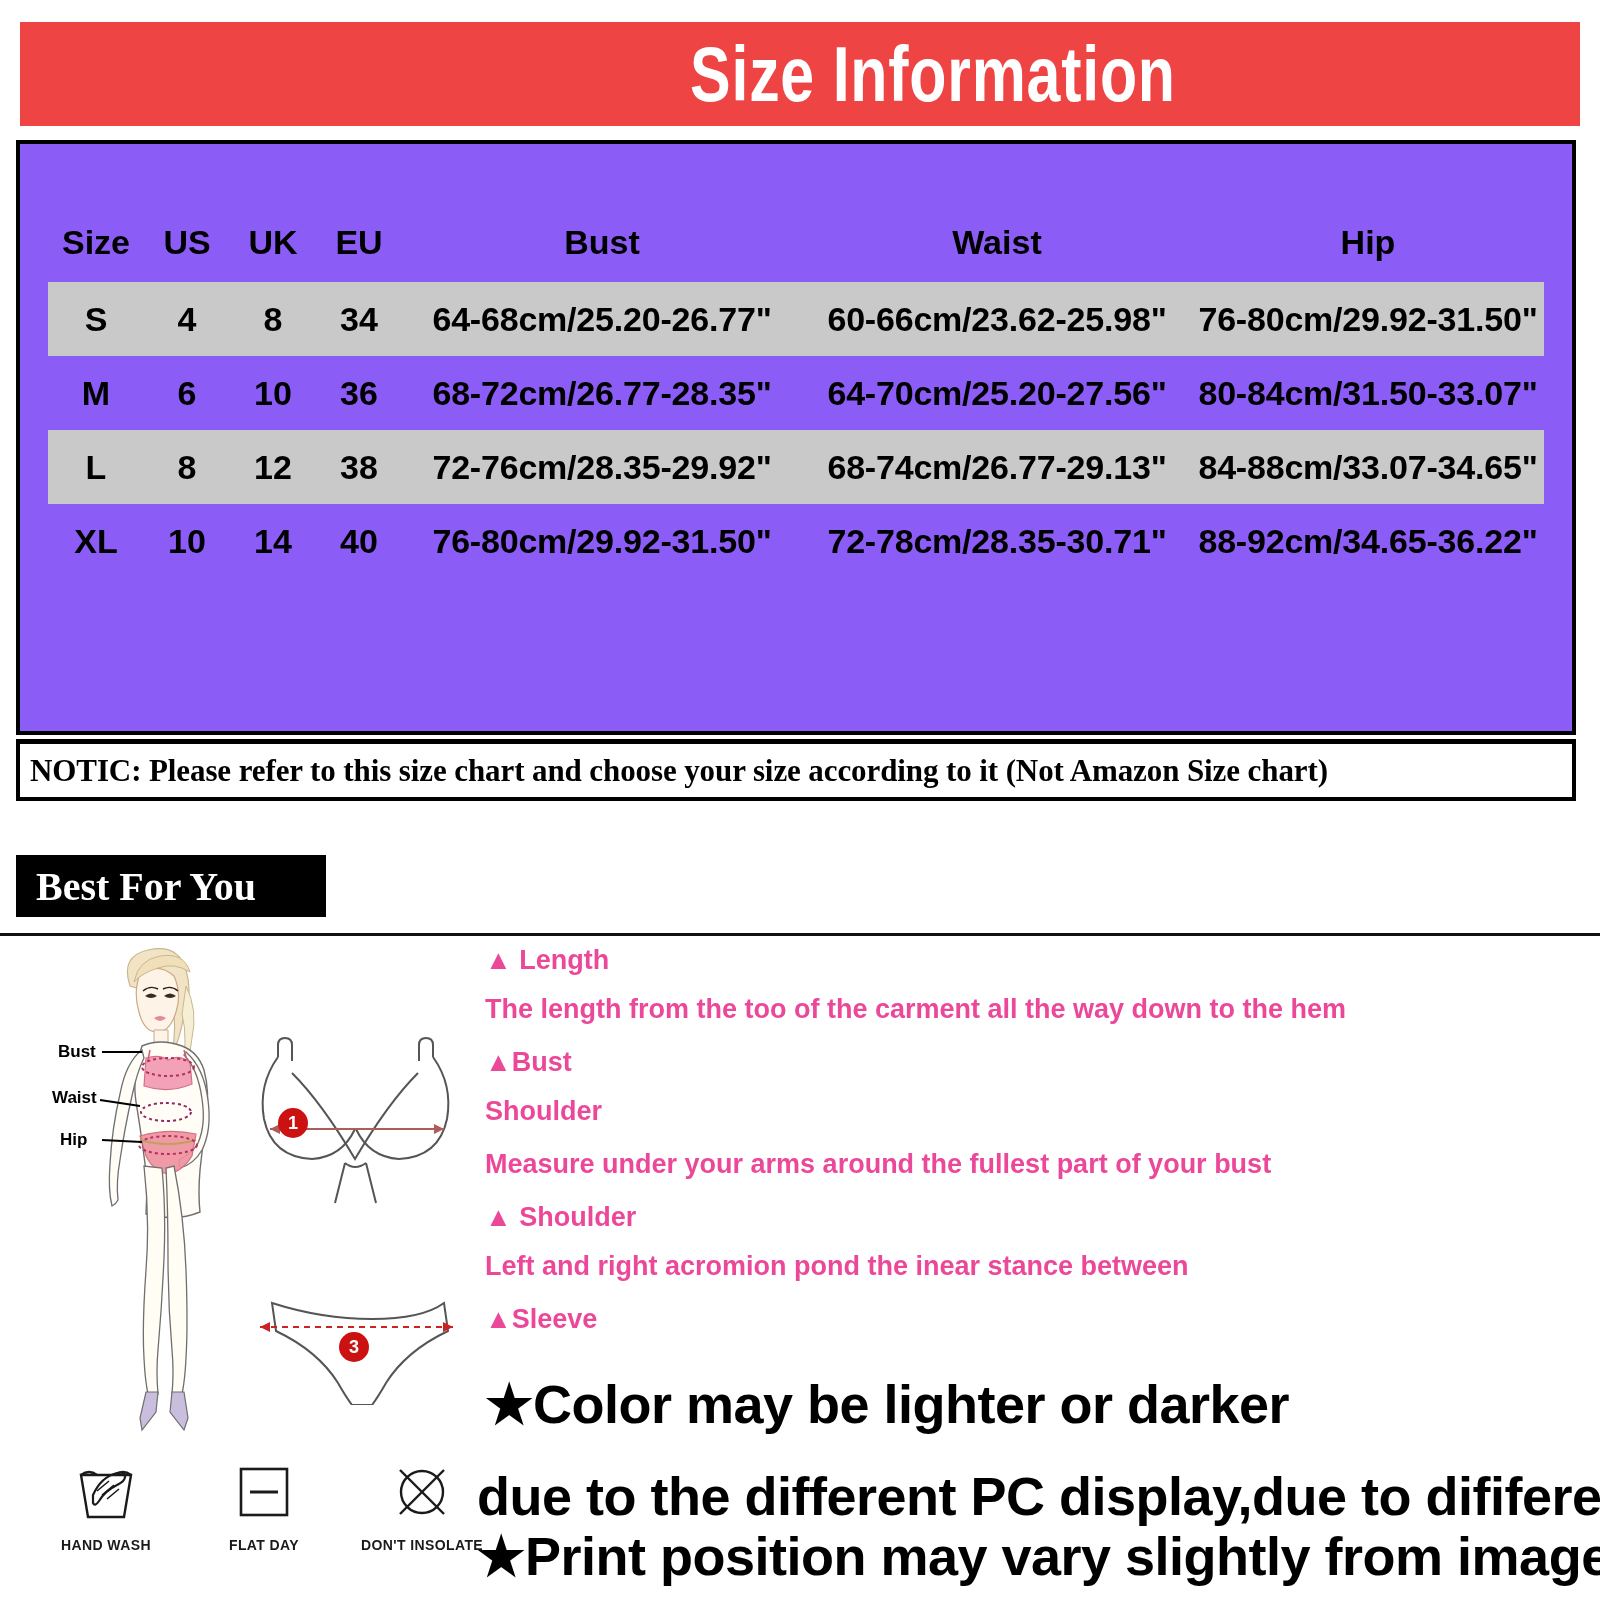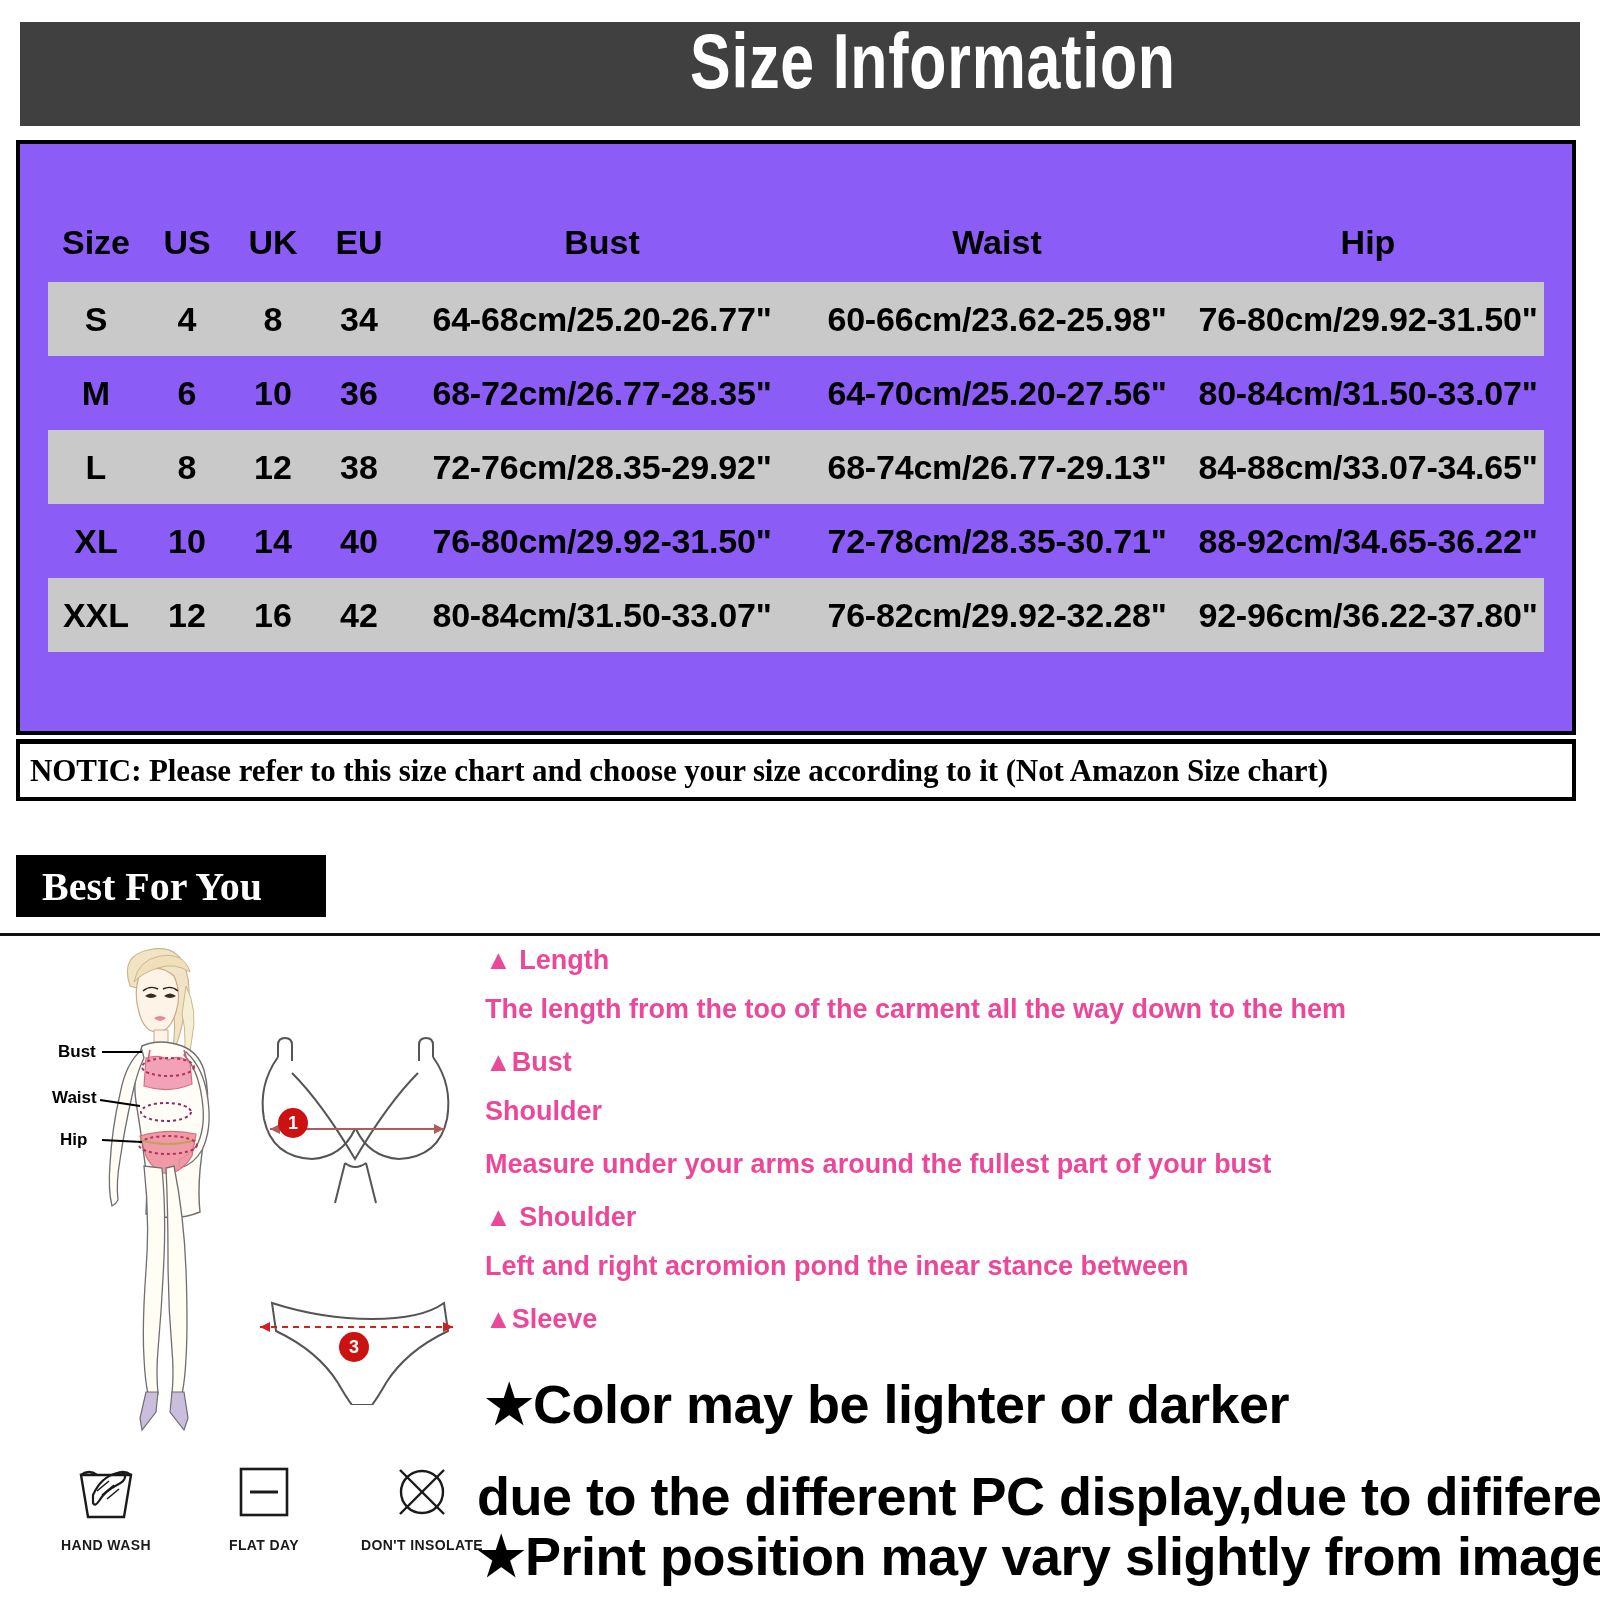--- a/index.html
+++ b/index.html
@@ -16,22 +16,23 @@
     position: relative;
   }
 
   
   .banner {
     position: absolute;
     left: 20px;
     top: 22px;
     width: 1560px;
     height: 104px;
-    background: #404040;
-    display: flex;
+    background: #ef4444;
+    display: flex;
+    align-items: center;
     justify-content: center;
   }
   .banner-title {
     color: #ffffff;
     font-family: "Liberation Sans Narrow", "Liberation Sans", sans-serif;
     font-weight: bold;
     font-size: 78px;
     line-height: 1;
     transform: scaleX(0.78);
     transform-origin: center center;
@@ -123,21 +124,21 @@
     height: 62px;
     background: #000000;
     display: flex;
     align-items: center;
   }
   .bfy-text {
     color: #ffffff;
     font-family: "Liberation Serif", serif;
     font-weight: bold;
     font-size: 40px;
-    padding-left: 26px;
+    padding-left: 20px;
     white-space: nowrap;
   }
   .hrule {
     position: absolute;
     left: 0px;
     top: 933px;
     width: 1600px;
     height: 3px;
     background: #111111;
   }
@@ -298,29 +299,20 @@
       </tr>
       <tr>
         <td>XL</td>
         <td>10</td>
         <td>14</td>
         <td>40</td>
         <td class="meas-cell">76-80cm/29.92-31.50"</td>
         <td class="meas-cell">72-78cm/28.35-30.71"</td>
         <td class="meas-cell">88-92cm/34.65-36.22"</td>
       </tr>
-      <tr class="shaded">
-        <td>XXL</td>
-        <td>12</td>
-        <td>16</td>
-        <td>42</td>
-        <td class="meas-cell">80-84cm/31.50-33.07"</td>
-        <td class="meas-cell">76-82cm/29.92-32.28"</td>
-        <td class="meas-cell">92-96cm/36.22-37.80"</td>
-      </tr>
     </tbody>
   </table>
 </div>
 
 <div class="notic-box">
   <div class="notic-text">NOTIC: Please refer to this size chart and choose your size according to it (Not Amazon Size chart)</div>
 </div>
 
 <div class="bfy-box">
   <div class="bfy-text">Best For You</div>

